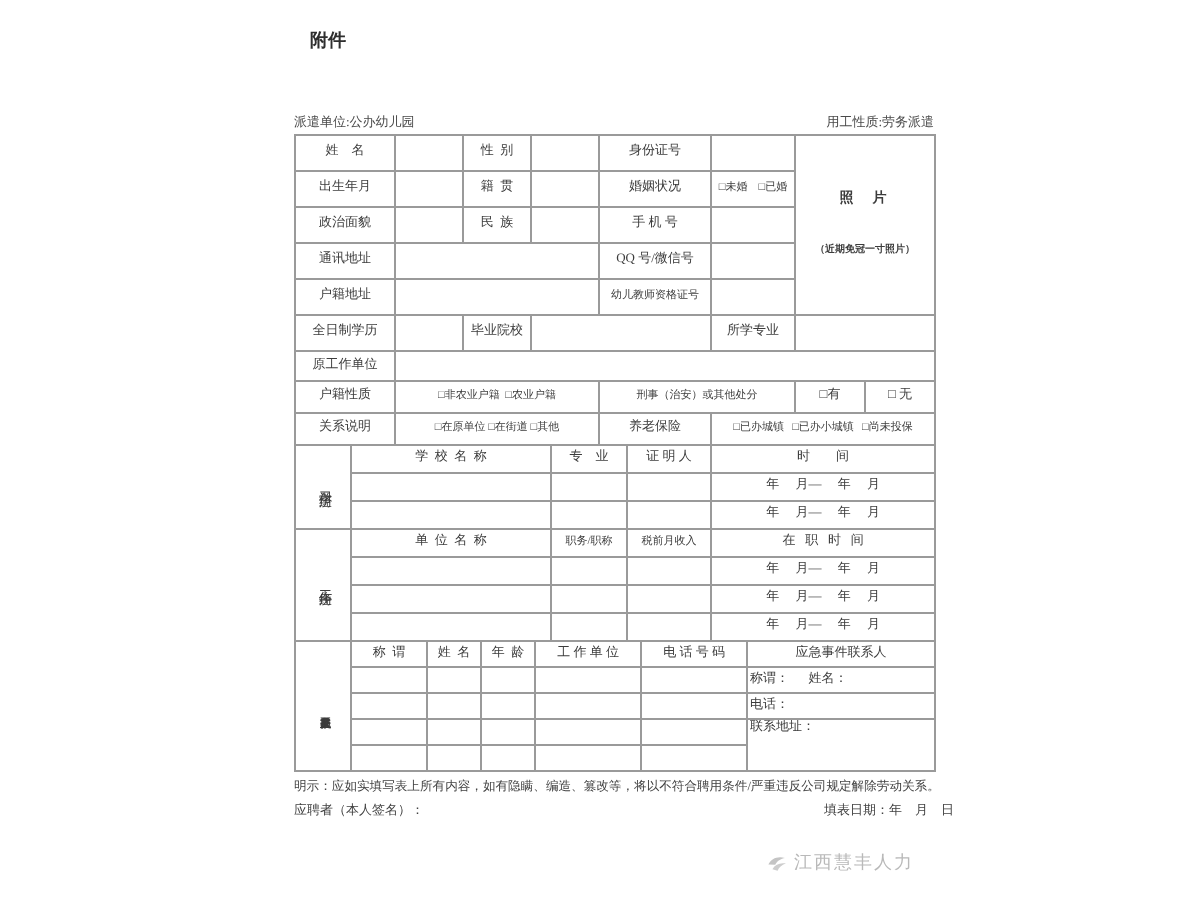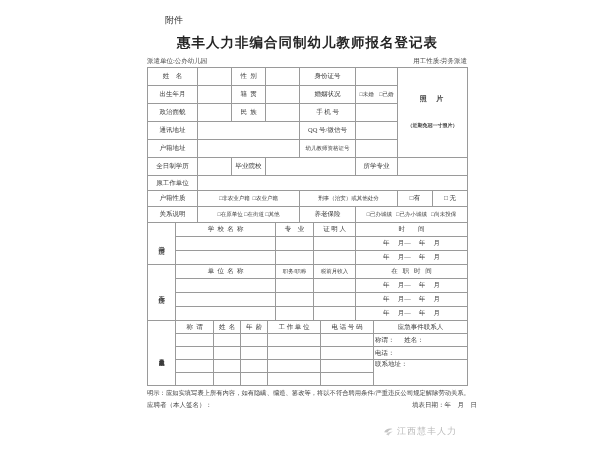--- a/index.html
+++ b/index.html
@@ -1,21 +1,21 @@
 <!DOCTYPE html>
 <html><head>
 <meta charset="utf-8">
 <style>
   html,body{margin:0;padding:0;}
   body{
     width:600px;height:450px;background:#ffffff;position:relative;overflow:hidden;
     font-family:"Liberation Serif","DejaVu Serif",serif;color:#3c3c3c;
   }
   .doc{position:absolute;left:0;top:0;width:600px;height:450px;}
-  .attach{position:absolute;left:165px;top:14px;font-size:9px;font-weight:normal;color:#2e2e2e;}
+  .attach{position:absolute;left:155px;top:14px;font-size:9px;font-weight:bold;color:#2e2e2e;}
   .title{position:absolute;left:120px;top:34px;width:375px;text-align:center;
          font-size:13.5px;font-weight:bold;color:#252525;letter-spacing:1px;}
   .subline{position:absolute;left:147px;top:57px;width:320px;display:flex;
            justify-content:space-between;font-size:6.5px;color:#4a4a4a;}
   .formwrap{position:absolute;left:147px;top:68px;width:320px;}
   table{border-collapse:collapse;table-layout:fixed;width:320px;margin-top:-1px;}
   td{border:1px solid #9a9a9a;font-size:6.5px;text-align:center;vertical-align:middle;
      padding:0 1px;white-space:pre;overflow:hidden;color:#3c3c3c;line-height:1.25;}
   .r18 td{height:17px;} .r15 td{height:14px;} .r16 td{height:15px;}
   .r14 td{height:13px;} .r13 td{height:12px;}
@@ -35,21 +35,20 @@
              color:#b9b9b9;font-size:9px;letter-spacing:1px;
              font-family:"Liberation Sans","DejaVu Sans",sans-serif;}
   .watermark svg{margin-right:3px;display:block;}
 </style>
 </head>
 <body>
 
 <div class="doc">
 
   <div class="attach">附件</div>
-  <div class="title">惠丰人力非编合同制幼儿教师报名登记表</div>
 
   <div class="subline">
     <span>派遣单位:公办幼儿园</span>
     <span>用工性质:劳务派遣</span>
   </div>
 
   <div class="formwrap">
 
     <table class="r18">
       <colgroup>

